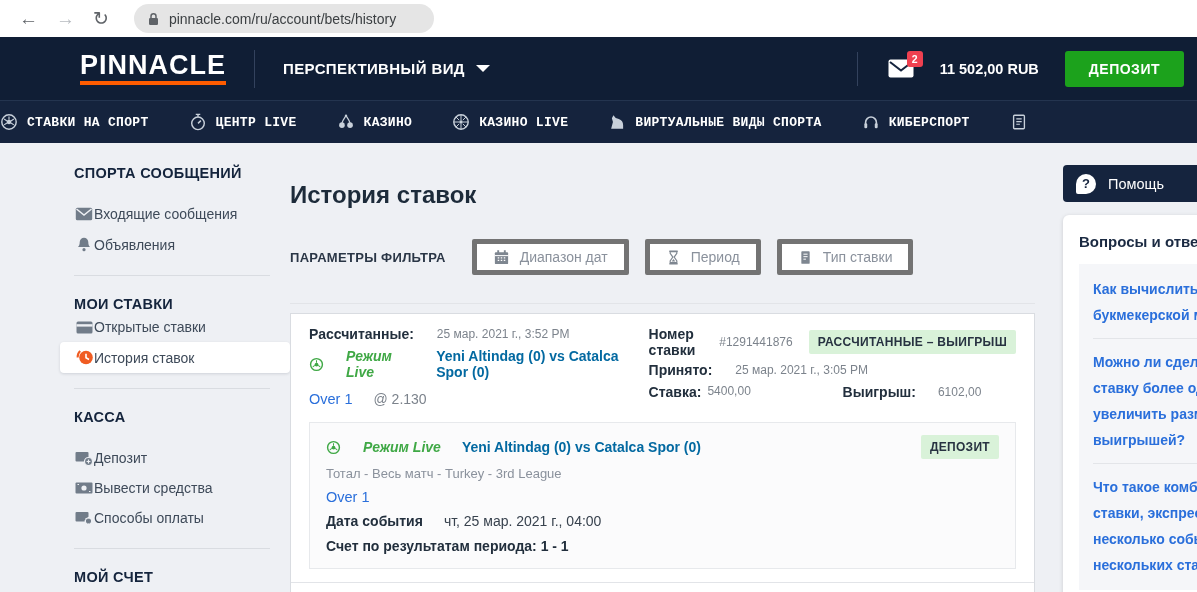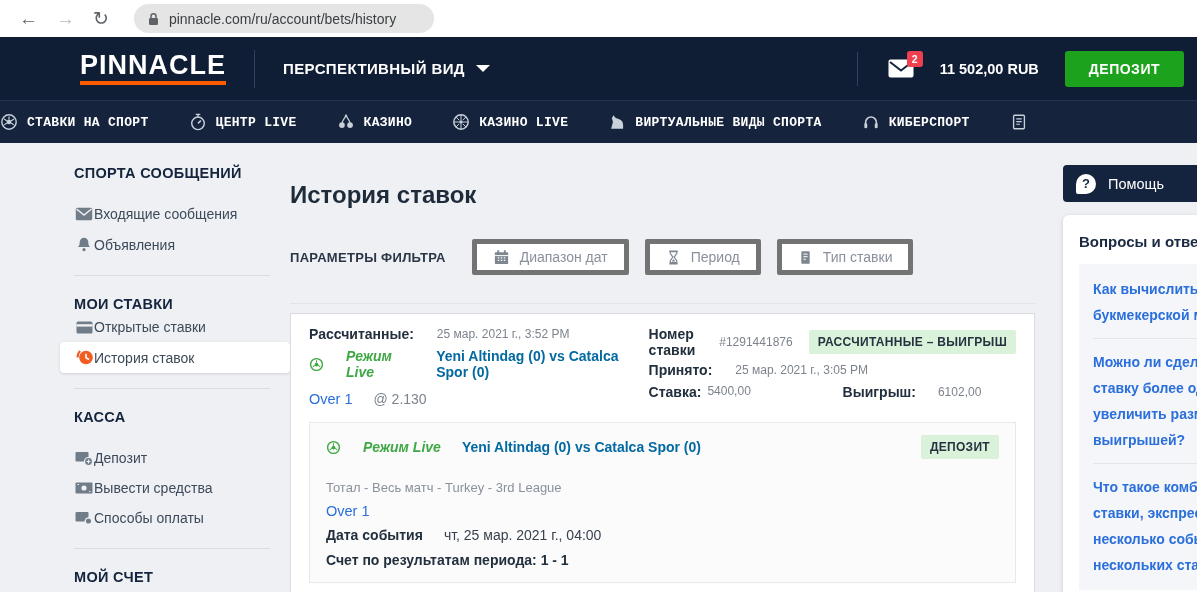--- a/index.html
+++ b/index.html
@@ -78,21 +78,21 @@
   .mt6{margin-top:6px;} .mt8{margin-top:8px;}
   .live-lbl{color:var(--live-green);font-weight:700;font-style:italic;font-size:14px;margin:0 5px 0 6px;}
   .event{font-weight:700;color:#0369a1;font-size:14px;}
   .sel-link{color:var(--link-blue);font-size:14.5px;cursor:pointer;}
   .odds{color:#7c838c;font-size:14px;margin-left:5px;}
   .badge{background:var(--win-badge-bg);color:#273241;font-weight:700;font-size:12px;
     padding:5px 9px;letter-spacing:.3px;white-space:nowrap;border-radius:2px;}
   .stake-grp{display:inline-flex;width:178px;}
 
   .bet-detail{margin:2px 18px 0;background:#fbfbfc;border:1px solid #e7e9ec;padding:12px 16px 14px;}
-  .mkt{color:#8a919c;font-size:13px;margin-top:21px;}
+  .mkt{color:#8a919c;font-size:13px;margin-top:7px;}
   .dval{color:#38424e;font-size:14px;margin-left:5px;}
   .score{font-weight:700;color:#222f3d;font-size:14px;margin-top:9px;}
 
   .card-footer{margin-top:13px;border-top:1px solid #e2e4e8;height:31px;display:flex;
     align-items:center;justify-content:center;gap:9px;color:#6e7680;font-weight:700;
     font-size:12.5px;cursor:pointer;background:#fff;}
 
   
   .help-btn{position:absolute;left:1063px;top:22px;width:190px;height:37px;background:var(--help-navy);
     border-radius:4px;display:flex;align-items:center;gap:12px;padding-left:13px;color:#fff;

